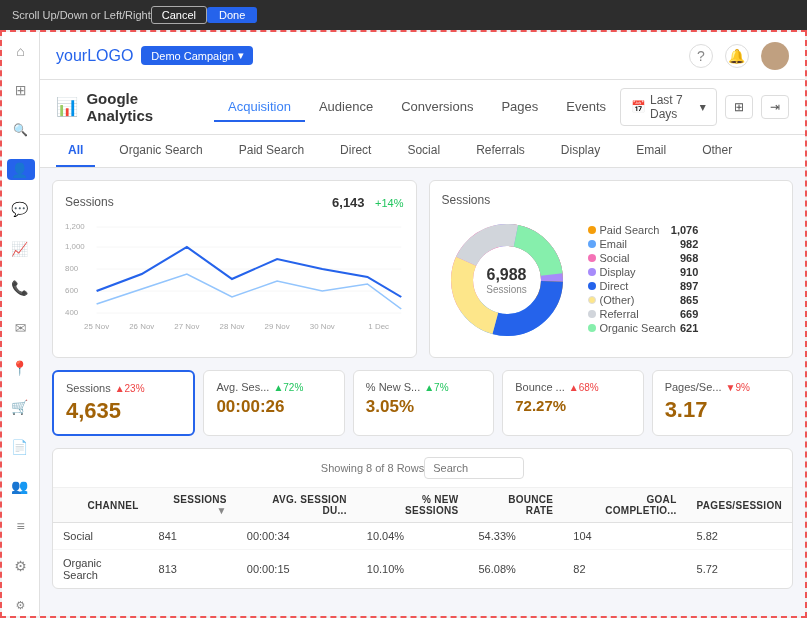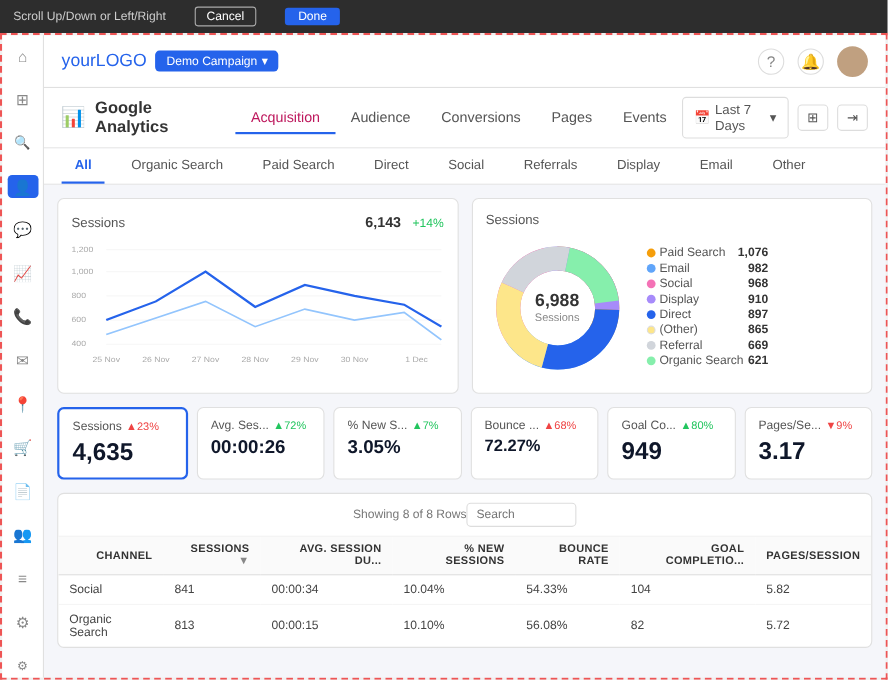--- a/index.html
+++ b/index.html
@@ -5,21 +5,21 @@
     * { box-sizing: border-box; margin: 0; padding: 0; }
     body { font-family: Arial, sans-serif; background: #f0f0f0; width: 807px; height: 618px; overflow: hidden; position: relative; }
 
     .top-bar {
       background: #2d2d2d;
       color: white;
       font-size: 12px;
       padding: 4px 12px;
       display: flex;
       align-items: center;
-      gap: 26px;
+      gap: 0;
       position: absolute;
       top: 0; left: 0; right: 0;
       z-index: 100;
       height: 30px;
     }
     .top-bar-text { font-size: 11px; color: #ccc; }
     .top-bar-cancel {
       background: transparent;
       border: 1px solid #aaa;
       color: white;
@@ -168,21 +168,21 @@
       flex: 1;
     }
     .analytics-nav-item {
       padding: 6px 14px;
       font-size: 13px;
       color: #555;
       cursor: pointer;
       border-bottom: 2px solid transparent;
     }
     .analytics-nav-item.active {
-      color: #be185d;
+      color: #3b82f6;
       border-bottom: 2px solid #2563eb;
     }
     .analytics-header-right {
       display: flex;
       align-items: center;
       gap: 8px;
     }
     .date-badge {
       border: 1px solid #ddd;
       border-radius: 4px;
@@ -315,21 +315,21 @@
       align-items: center;
       gap: 4px;
       white-space: nowrap;
       overflow: hidden;
     }
     .metric-change-pos { color: #22c55e; font-size: 10px; }
     .metric-change-neg { color: #ef4444; font-size: 10px; }
     .metric-value {
       font-size: 22px;
       font-weight: bold;
-      color: #0f172a;
+      color: #a16207;
       margin-top: 4px;
     }
 
     
     .table-section {
       background: white;
       margin: 0 12px 12px;
       border-radius: 6px;
       border: 1px solid #e0e0e0;
       overflow: hidden;
@@ -602,27 +602,20 @@
       </div>
 
       <div class="metric-card">
         <div class="metric-card-title">
           <span>Bounce ...</span>
           <span class="metric-change-neg">▲68%</span>
         </div>
         <div class="metric-value" style="font-size:15px;">72.27%</div>
       </div>
 
-      <div class="metric-card">
-        <div class="metric-card-title">
-          <span>Goal Co...</span>
-          <span class="metric-change-pos">▲80%</span>
-        </div>
-        <div class="metric-value">949</div>
-      </div>
 
       <div class="metric-card">
         <div class="metric-card-title">
           <span>Pages/Se...</span>
           <span class="metric-change-neg">▼9%</span>
         </div>
         <div class="metric-value">3.17</div>
       </div>
     </div>
 

